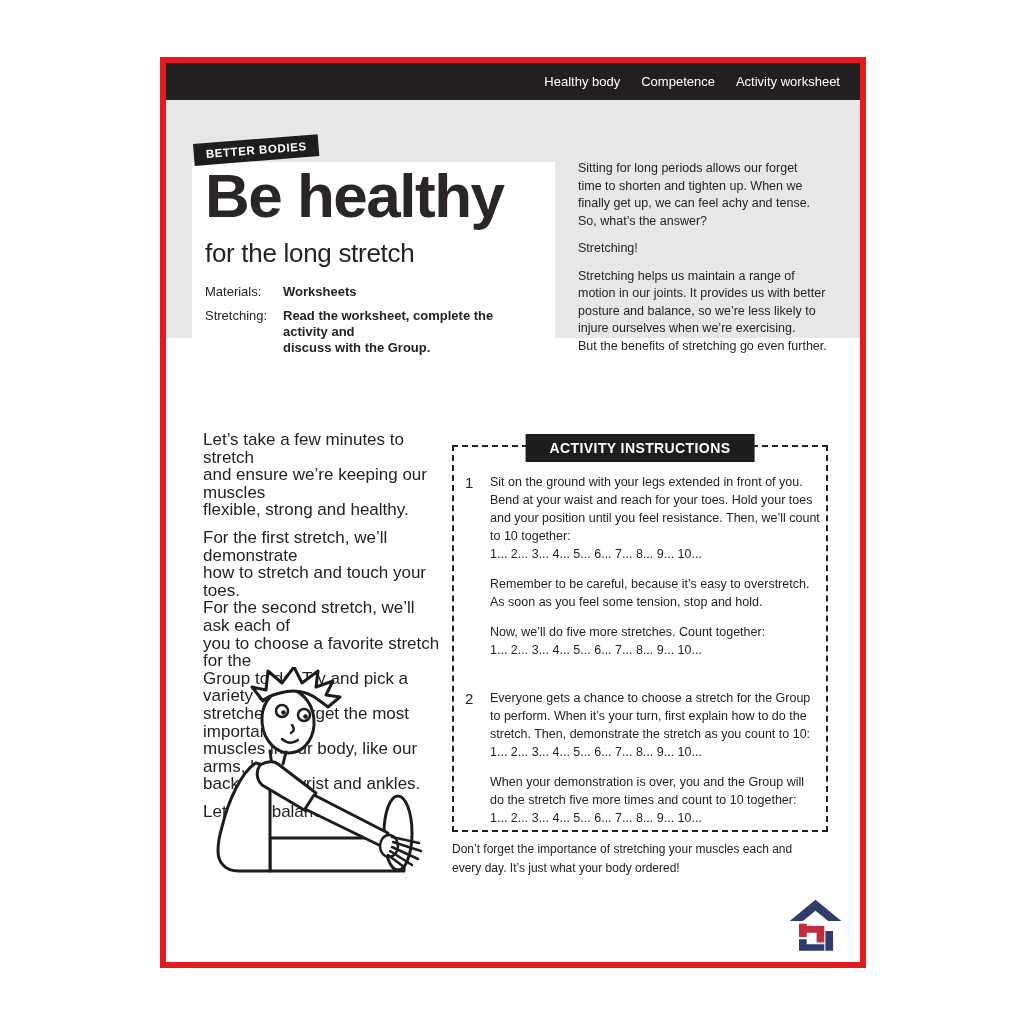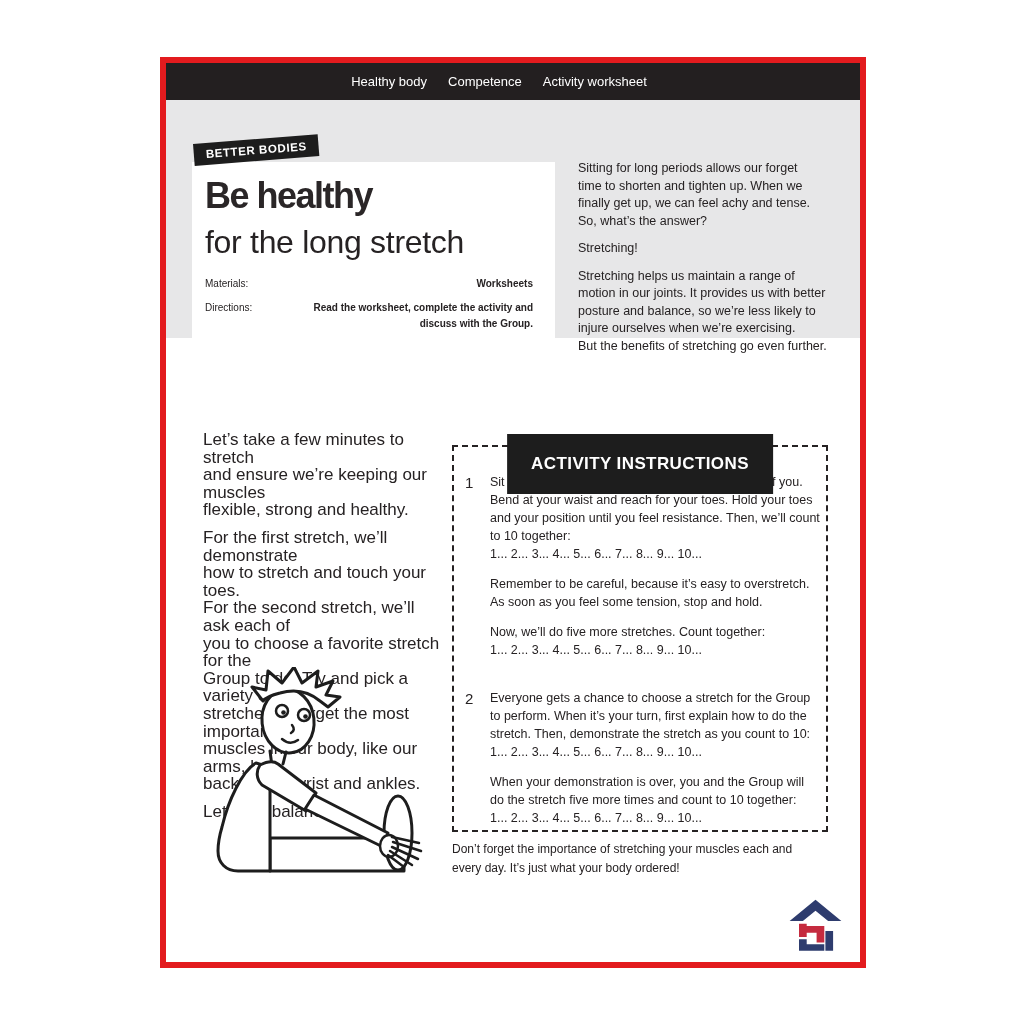--- a/index.html
+++ b/index.html
@@ -3,55 +3,55 @@
 <meta charset="utf-8">
 <style>
   * { margin:0; padding:0; box-sizing:border-box; }
   html,body { width:1030px; height:1030px; background:#ffffff; }
   body { position:relative; font-family:"Liberation Sans", sans-serif; color:#262223; }
 
   .frame { position:absolute; left:160px; top:57px; width:706px; height:911px;
            border:6px solid #e31b1e; background:#fff; }
 
   
-  .topbar { height:37px; background:#231f20; display:flex; justify-content:center;
-            align-items:center; gap:21px; padding-right:28px; }
+  .topbar { height:37px; background:#231f20; display:flex; justify-content:flex-end;
+            align-items:center; gap:21px; padding-right:20px; }
   .nav-item { color:#fff; font-size:13px; cursor:pointer; }
 
   
   .hero { position:relative; height:238px; background:#e7e7e8; }
   .hero-card { position:absolute; left:26px; top:62px; width:363px; height:189px;
                background:#fff; padding:8px 0 0 13px; }
   .tag { position:absolute; left:27px; top:44px; background:#1d1d1d; color:#fff;
          font-size:11.5px; font-weight:bold; letter-spacing:.6px; padding:5px 12px;
          transform:rotate(-4.5deg); transform-origin:left top; }
-  .hero-title { font-size:36px; font-weight:600; letter-spacing:-1.5px; line-height:52px; color:#2a2627; }
-  .hero-sub { font-size:32px; font-weight:400; letter-spacing:-.3px; margin-top:2px; }
-  .meta { margin-top:15px; font-size:10px; line-height:16px; }
+  .hero-title { font-size:62px; font-weight:600; letter-spacing:-1.5px; line-height:52px; color:#2a2627; }
+  .hero-sub { font-size:26px; font-weight:400; letter-spacing:-.3px; margin-top:16px; }
+  .meta { margin-top:15px; font-size:13px; line-height:16px; }
   .meta-row { display:flex; margin-bottom:8px; }
   .meta-label { width:78px; }
-  .meta-value { font-weight:bold; width:250px; white-space:pre-line;text-align:right; }
+  .meta-value { font-weight:bold; width:250px; white-space:pre-line; }
   .hero-right { position:absolute; left:412px; top:60px; width:272px;
                 font-size:12.5px; line-height:17.5px; }
   .hero-right p { margin-bottom:10px; white-space:pre-line; }
 
   
   .intro { position:absolute; left:37px; top:289px; width:645px; font-size:17.5px;
            line-height:21.5px; letter-spacing:-.2px; white-space:pre-line; }
   .leftcol { position:absolute; left:37px; top:368px; width:238px;
              font-size:17px; line-height:17.6px; }
   .leftcol p { margin-bottom:10px; white-space:pre-line; }
 
   .figure { position:absolute; left:50px; top:604px; width:214px; height:214px; }
 
   .activity { position:absolute; left:286px; top:382px; width:376px; height:387px;
               border:2px dashed #262223; }
   .activity-header { position:absolute; top:-13px; left:50%; transform:translateX(-50%);
-              background:#1d1d1d; color:#fff; font-size:17px; font-weight:bold;
-              letter-spacing:.4px; padding:20px 24px; white-space:nowrap; }
+              background:#1d1d1d; color:#fff; font-size:14px; font-weight:bold;
+              letter-spacing:.4px; padding:6px 24px; white-space:nowrap; }
   .item { display:flex; padding-left:11px; margin-top:26px; }
   .item + .item { margin-top:18px; }
   .item-num { width:25px; font-size:15px; padding-top:1px; }
   .item-body { width:334px; font-size:12.5px; line-height:18px; }
   .item-body p { margin-bottom:12px; white-space:pre-line; }
 
   .footnote { position:absolute; left:286px; top:777px; width:352px; font-size:12px;
               line-height:19px; white-space:pre-line; }
 
   .logo { position:absolute; left:622px; top:835px; width:55px; height:55px; }
@@ -70,21 +70,21 @@
   <div class="hero">
     <div class="hero-card">
       <div class="hero-title">Be healthy</div>
       <div class="hero-sub">for the long stretch</div>
       <div class="meta">
         <div class="meta-row">
           <span class="meta-label">Materials:</span>
           <span class="meta-value">Worksheets</span>
         </div>
         <div class="meta-row">
-          <span class="meta-label">Directions:</span>
+          <span class="meta-label">Stretching:</span>
           <span class="meta-value">Read the worksheet, complete the activity and
 discuss with the Group.</span>
         </div>
       </div>
     </div>
     <div class="tag">BETTER BODIES</div>
     <div class="hero-right">
       <p>Sitting for long periods allows our forget
 time to shorten and tighten up. When we
 finally get up, we can feel achy and tense.

